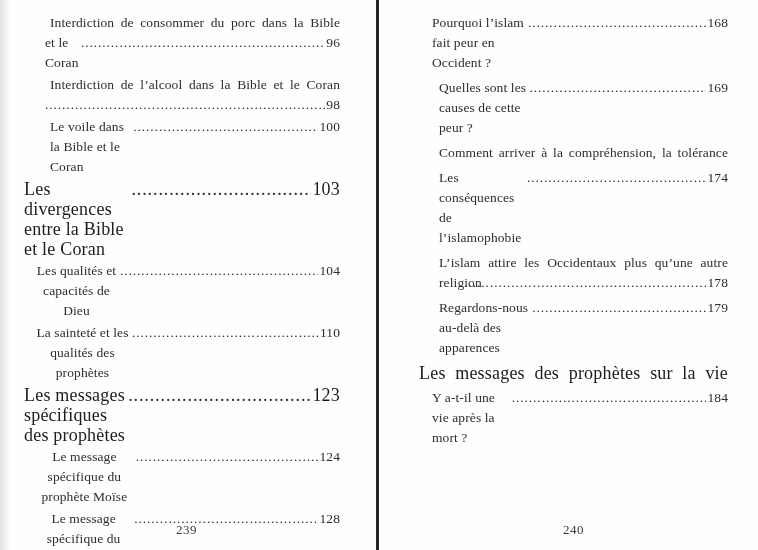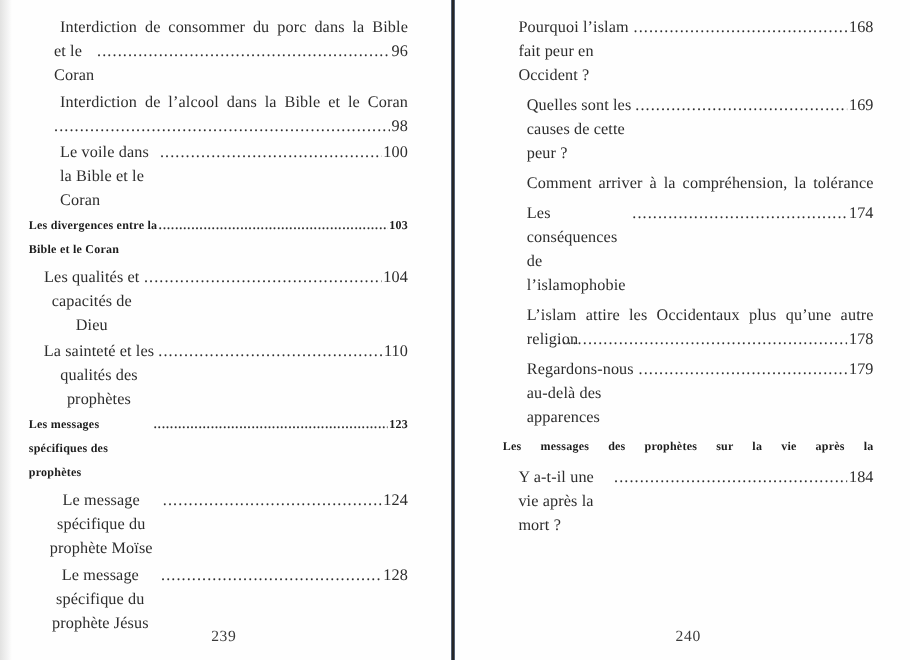--- a/index.html
+++ b/index.html
@@ -2,21 +2,21 @@
 <html><head>
 <meta charset="utf-8">
 <style>
   html,body{margin:0;padding:0;}
   body{
     width:758px;height:550px;overflow:hidden;
     background:#ffffff;
     font-family:"Liberation Serif","DejaVu Serif",serif;
   }
   .book{
-    position:relative;display:flex;width:664px;height:550px;background:#3b82f6;
+    position:relative;display:flex;width:664px;height:550px;background:#e5e5e5;
   }
   .page{
     position:relative;box-sizing:border-box;height:550px;background:#fefefe;
     color:#2d2d2d;font-size:13.5px;letter-spacing:0.1px;
   }
   .page.p0{width:376px;padding:13px 36px 0 24px;}
   .page.p1{width:379px;padding:13px 30px 0 40px;}
   .page.p0::before{
     content:"";position:absolute;left:0;top:0;bottom:0;width:10px;
     background:linear-gradient(to right,#e2e2e1,rgba(255,255,255,0));
@@ -26,21 +26,21 @@
   .entry{margin:0;}
   .p0 .entry{margin-bottom:2px;}
   .p1 .entry{margin-bottom:5px;}
   .line{
     display:flex;align-items:baseline;line-height:20px;min-height:20px;
   }
   .line.just{
     display:block;text-align:justify;text-align-last:justify;
     overflow:hidden;max-height:20px;
   }
-  .entry.h{font-weight:bold;font-size:10px;color:#1c1c1c;letter-spacing:0.2px;}
+  .entry.h{font-weight:normal;font-size:18px;color:#1c1c1c;letter-spacing:0.2px;}
   
   .p0 .toc2 > .line{margin-left:9px;text-align:center;}
   .p0 .toc3 > .line{margin-left:26px;}
   .p0 .toc3 > .line ~ .line{margin-left:21px;}
   .p1 .toc2 > .line{margin-left:13px;}
   .p1 .toc3b > .line{margin-left:20px;justify-content:center;}
   .t{min-width:0;}
   .leader{
     flex:1 1 auto;min-width:6px;overflow:hidden;white-space:nowrap;
     color:#2d2d2d;

